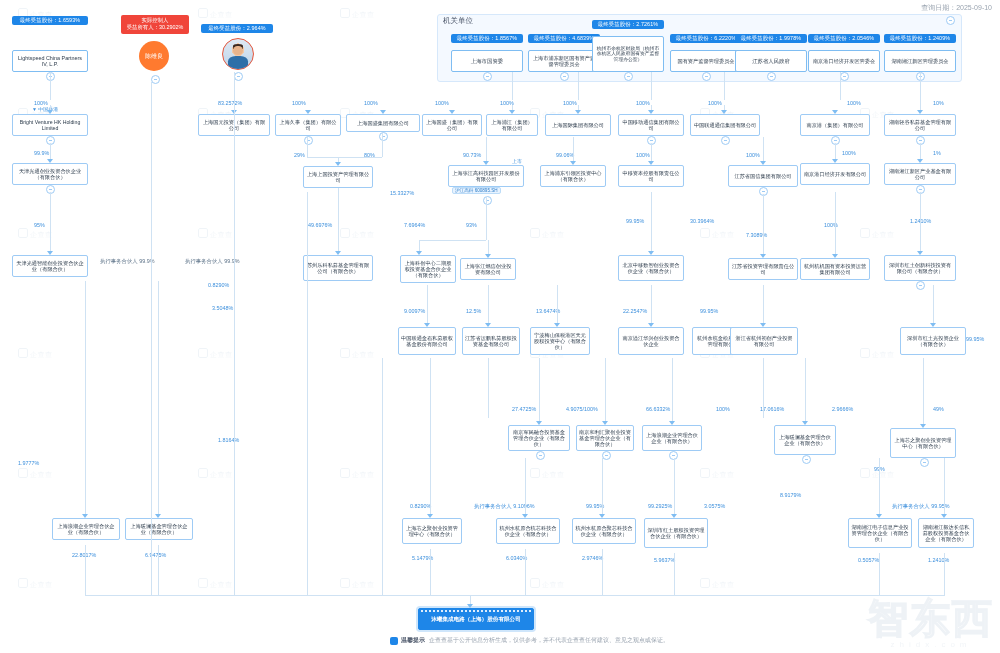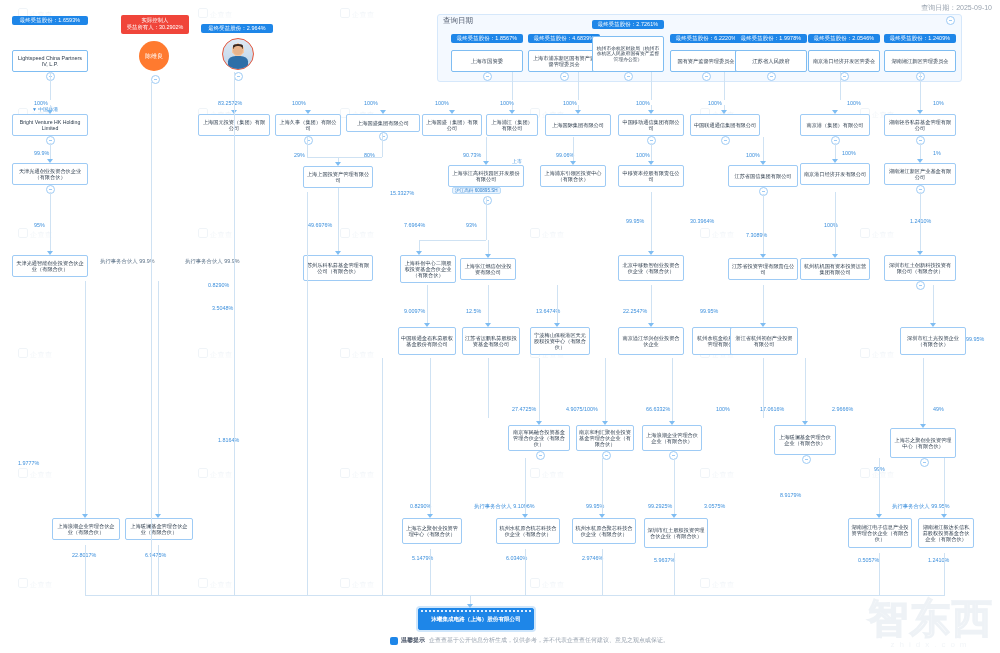--- a/index.html
+++ b/index.html
@@ -129,21 +129,21 @@
   <div class="wm" style="left:860px;top:468px;"><span class="wmbox"></span>企查查</div>
   <div class="wm" style="left:18px;top:578px;"><span class="wmbox"></span>企查查</div>
   <div class="wm" style="left:198px;top:578px;"><span class="wmbox"></span>企查查</div>
   <div class="wm" style="left:340px;top:578px;"><span class="wmbox"></span>企查查</div>
   <div class="wm" style="left:530px;top:578px;"><span class="wmbox"></span>企查查</div>
   <div class="wm" style="left:700px;top:578px;"><span class="wmbox"></span>企查查</div>
 
   <div class="query-date">查询日期：2025-09-10</div>
 
   <div class="org-panel" style="left:437px;top:14px;width:523px;height:66px;"></div>
-  <div class="org-panel-title" style="left:443px;top:16px;">查询日期</div>
+  <div class="org-panel-title" style="left:443px;top:16px;">机关单位</div>
   <div class="org-panel-dot" style="left:946px;top:16px;"></div>
 
   <div class="badge" style="left:12px;top:16px;width:76px;height:9px;">最终受益股份：1.6593%</div>
   <div class="node lv1" style="left:12px;top:50px;width:76px;height:22px;font-size:5.4px;">Lightspeed China Partners IV, L.P.</div>
   <div class="handle" style="left:46px;top:72px;"></div>
 
   <div class="ctrl-box" style="left:121px;top:15px;width:68px;height:19px;">
     <span>实际控制人</span>
     <span>受益所有人：30.2902%</span>
   </div>

